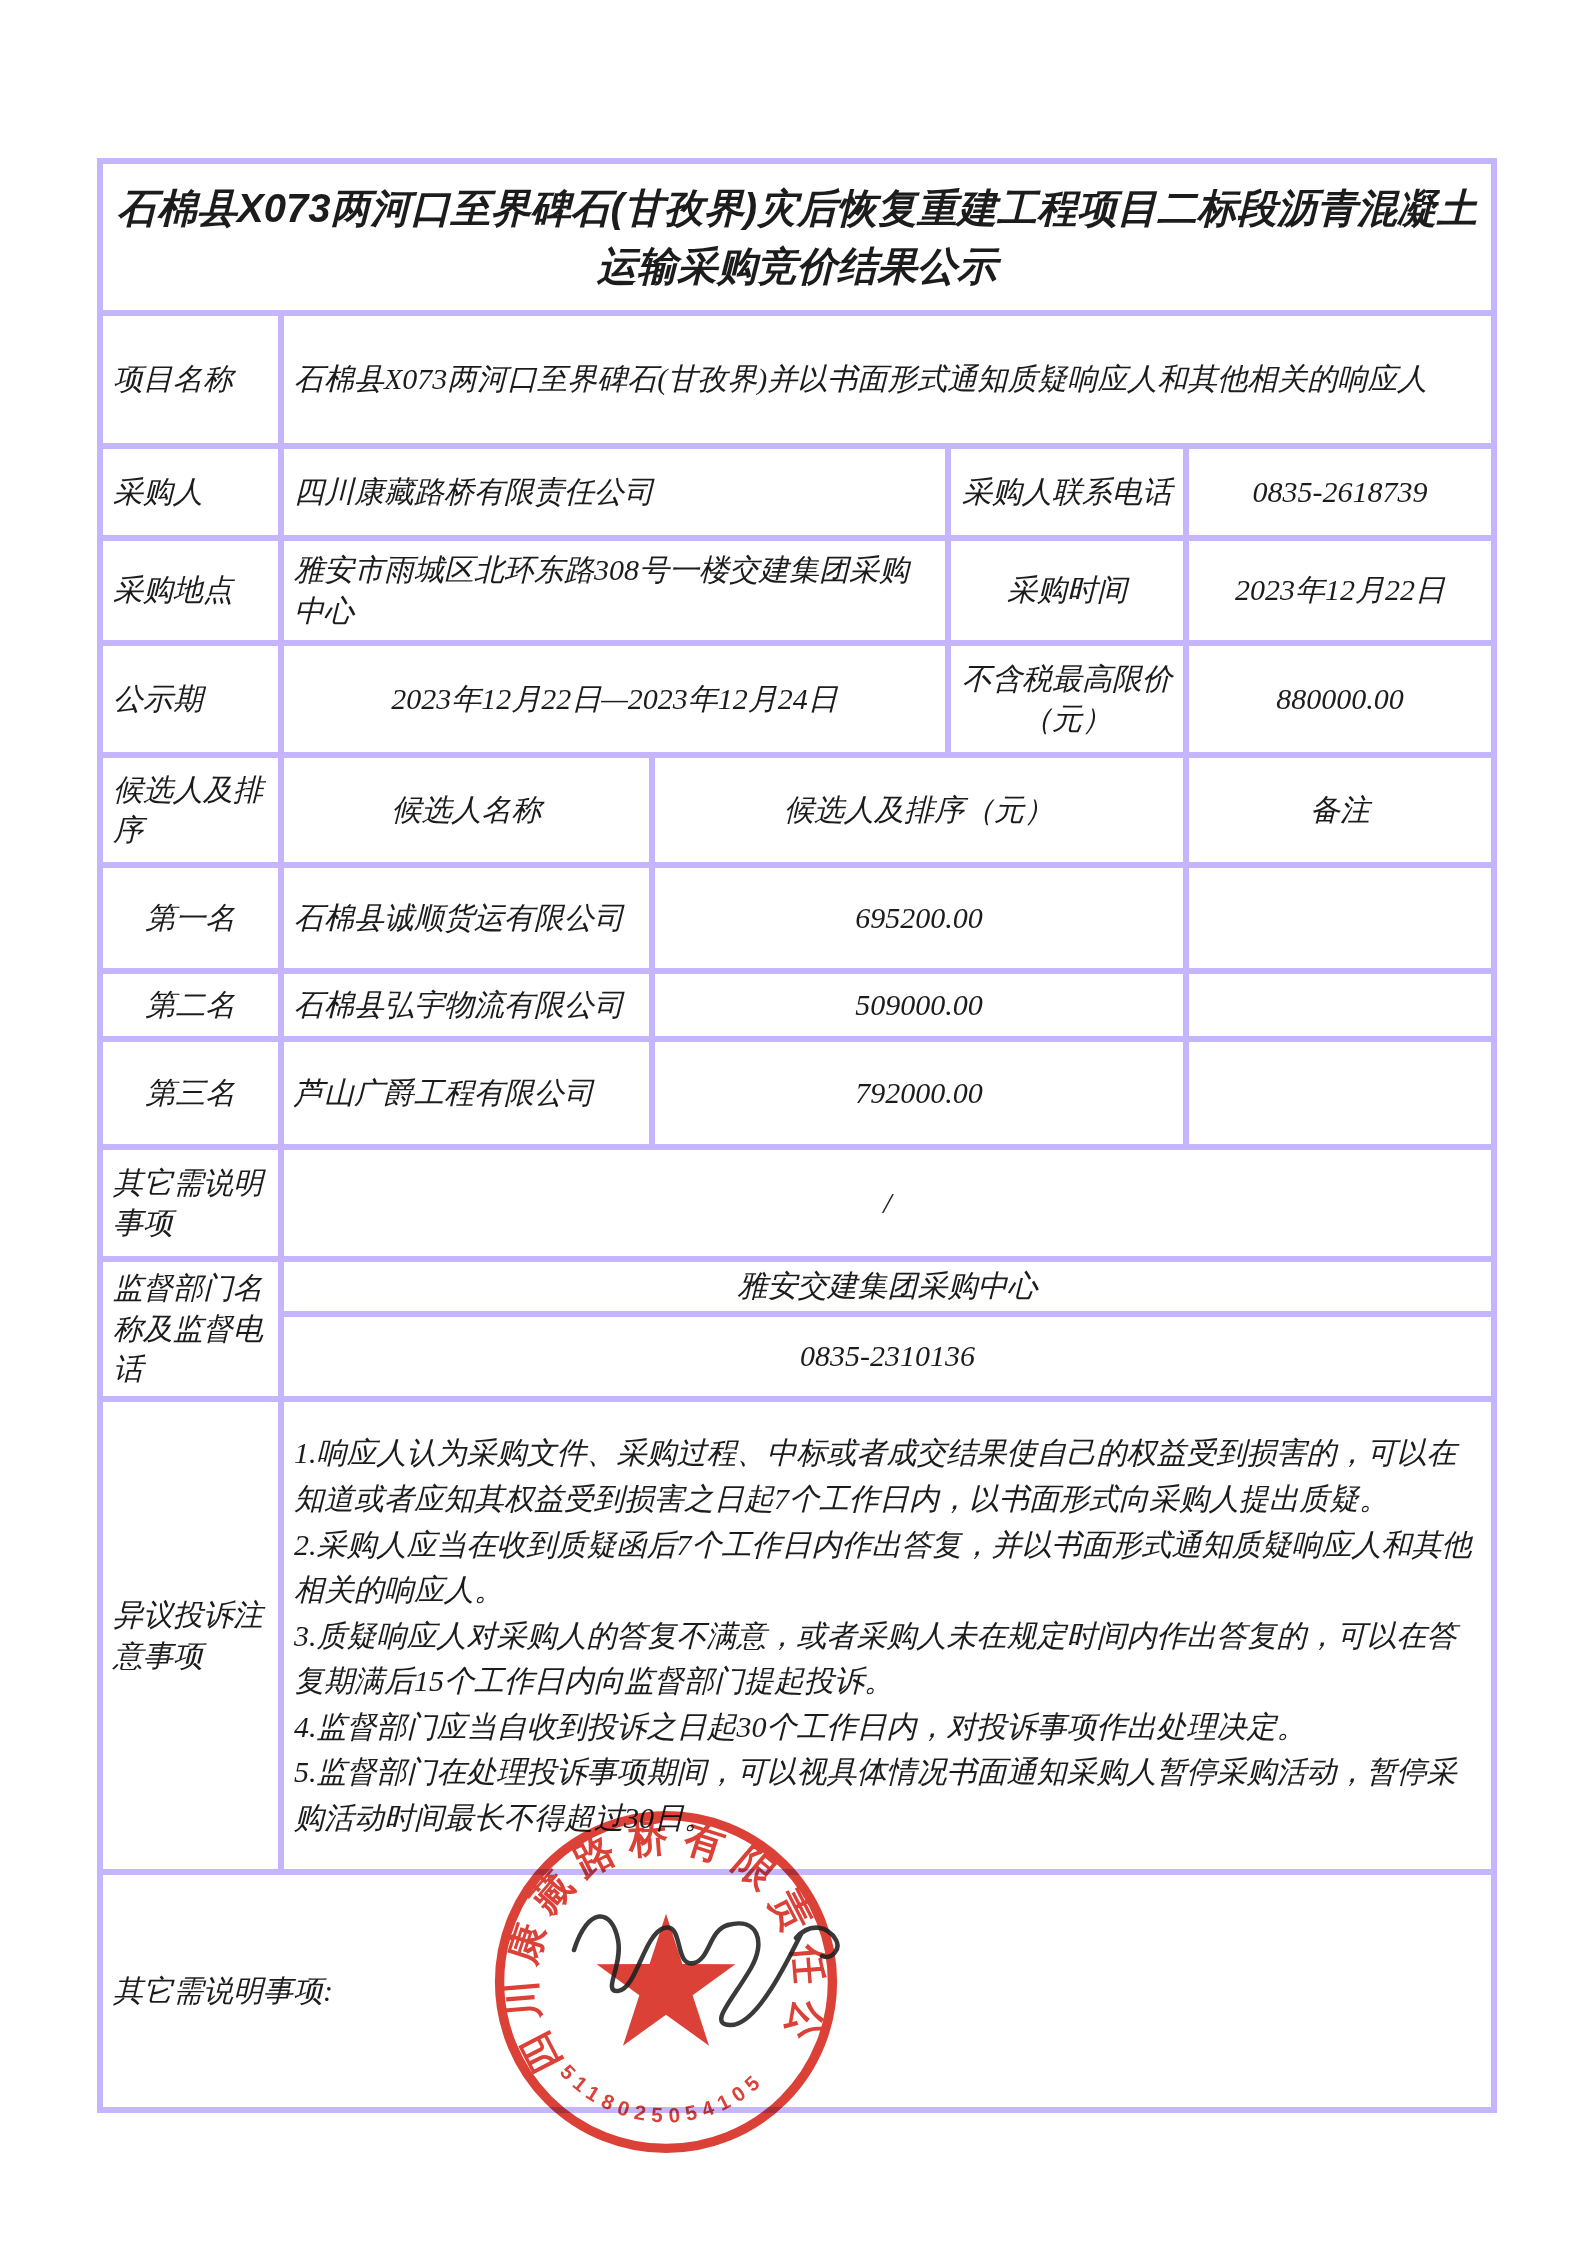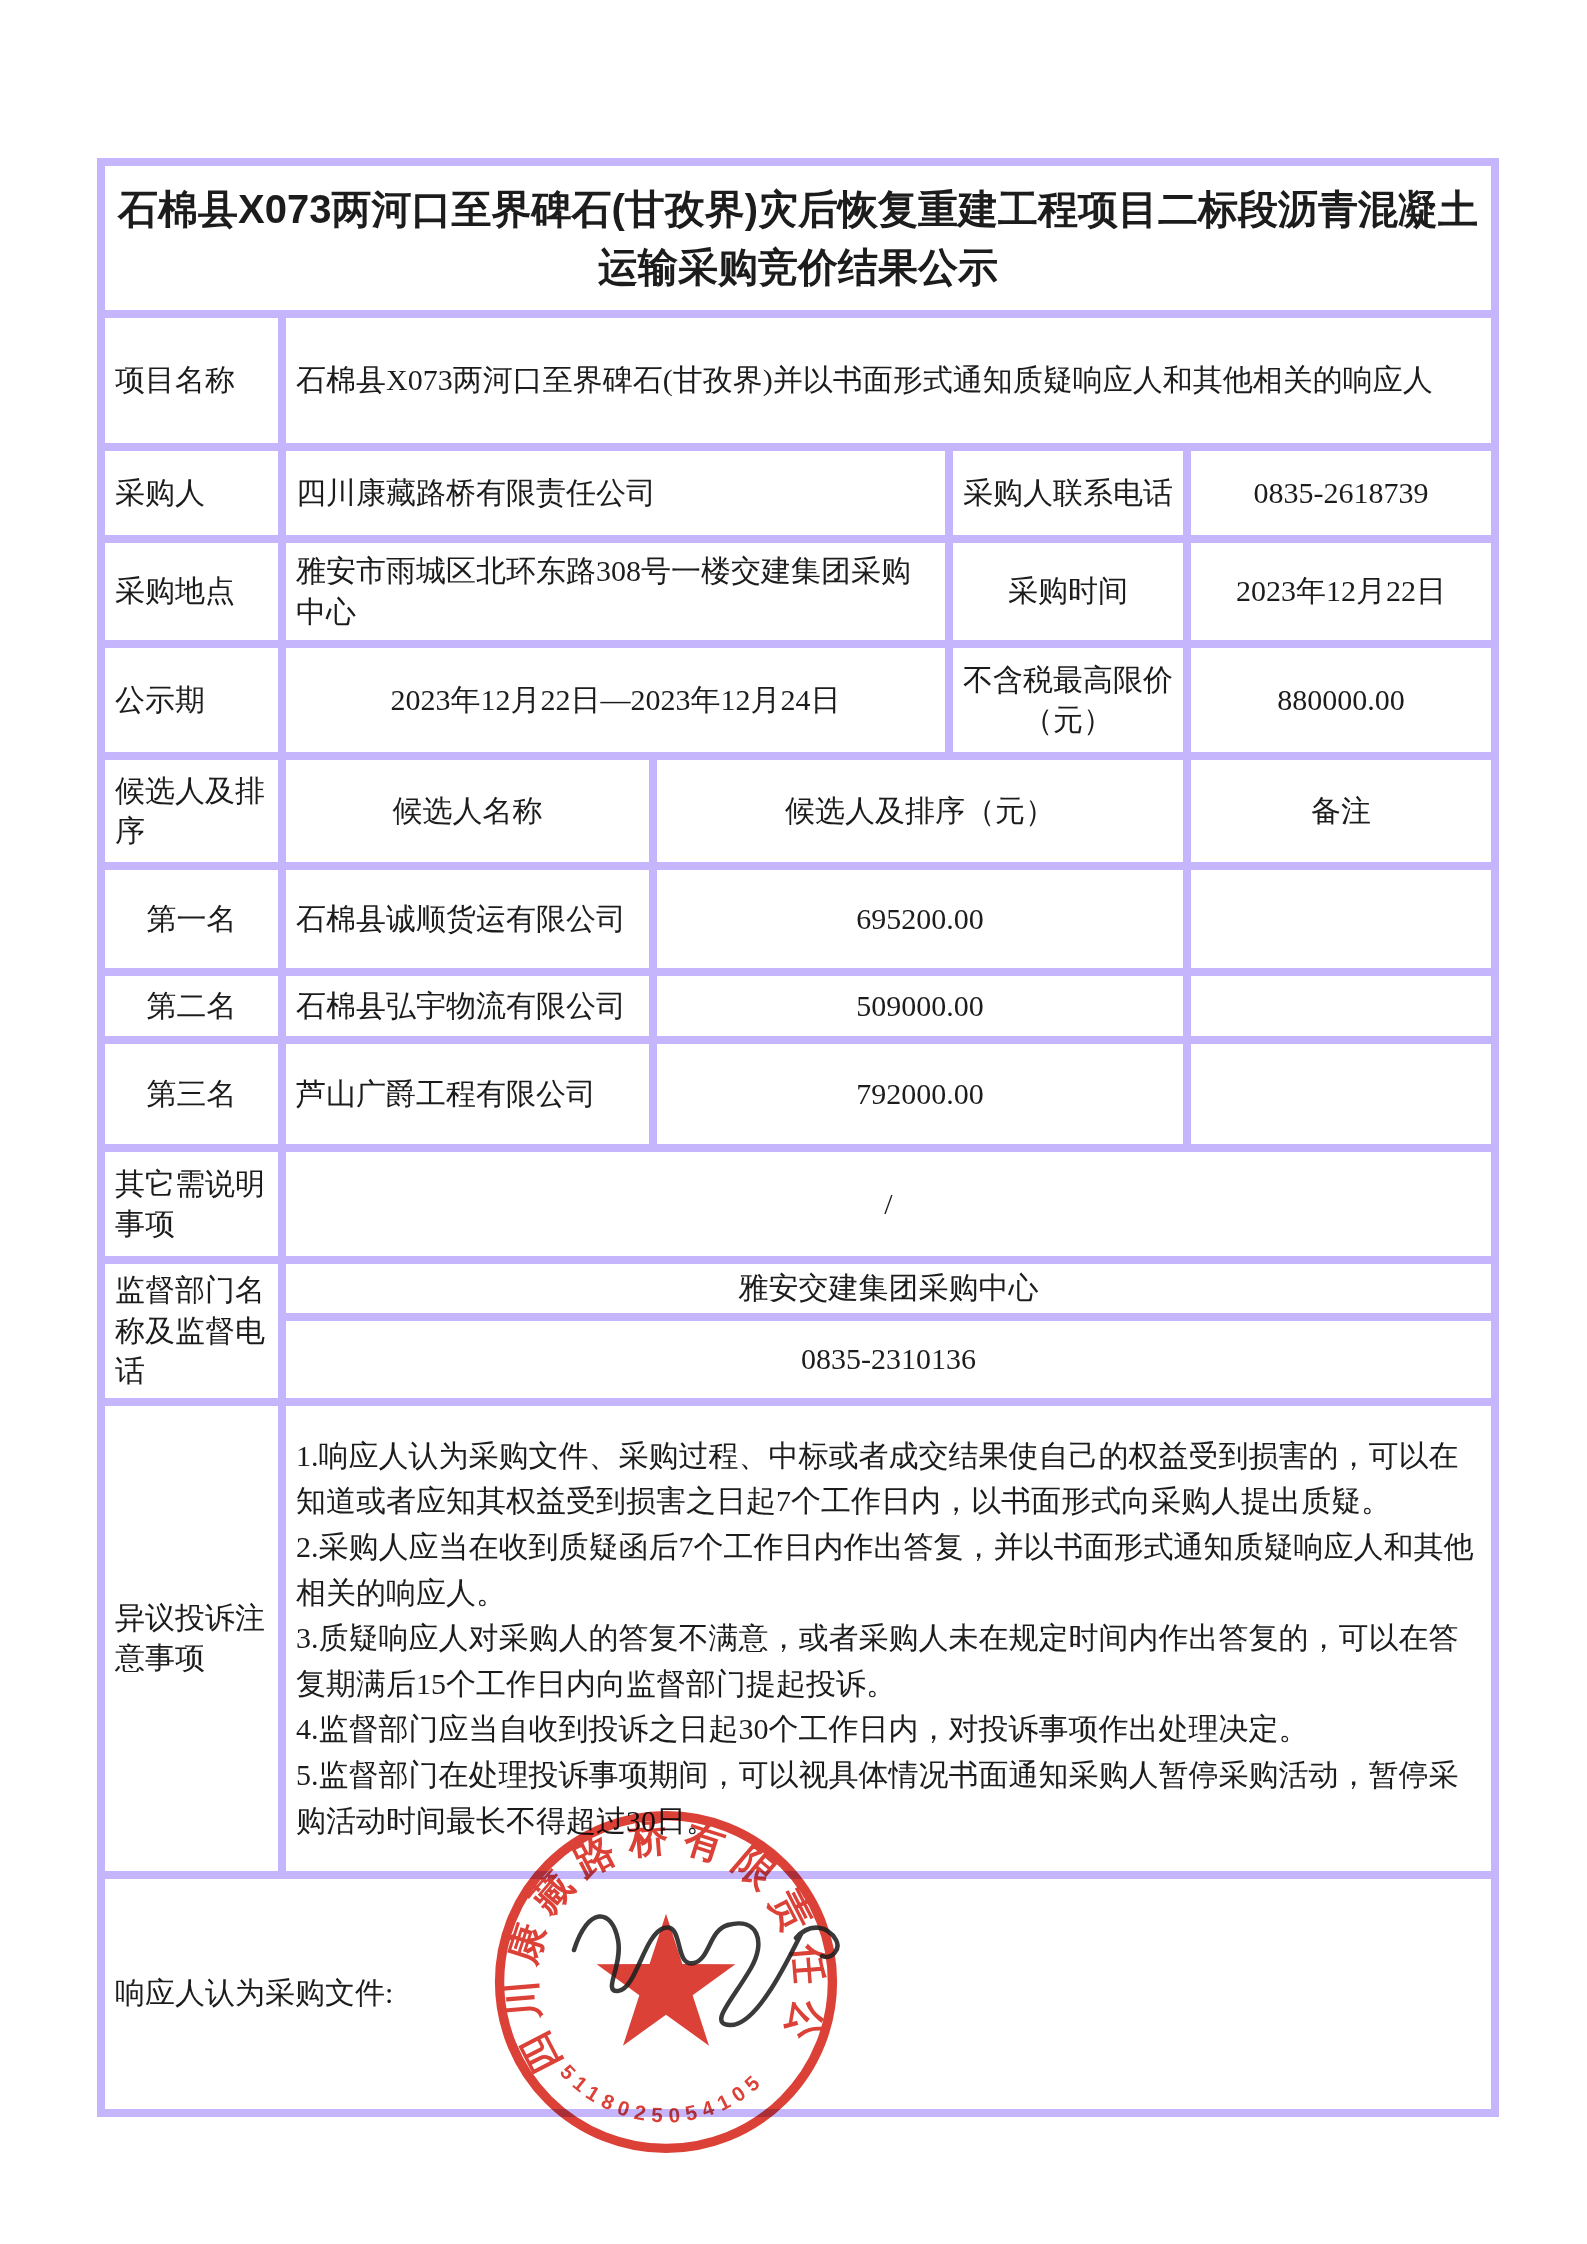--- a/index.html
+++ b/index.html
@@ -8,24 +8,24 @@
     font-family:"Liberation Serif","DejaVu Serif",serif;color:#1c1c1c;
     overflow:hidden;
   }
   .sheet{position:absolute;inset:0;background:#ffffff;}
   table.doc{
     position:absolute;left:97px;top:158px;width:1394px;
     border-collapse:collapse;table-layout:fixed;
     border:3px solid #1a1a1a;
   }
   table.doc td{
-    border:8px solid #c4b5fd;
+    border:6px solid #c4b5fd;
     font-size:30px;line-height:1.35;
     padding:4px 10px;vertical-align:middle;
-    word-break:break-all;overflow:hidden;
+    word-break:break-all;overflow:hidden;font-style:italic;
   }
   
   col.c1{width:181px;} col.c2{width:371px;} col.c3{width:296px;}
   col.c4{width:238px;} col.c5{width:308px;}
 
   tr.r-title{height:152px;}
   tr.r-title td{
     font-family:"Liberation Sans","DejaVu Sans",sans-serif;
     font-weight:bold;font-size:40px;line-height:1.45;
     text-align:center;border-bottom:3px solid #1a1a1a;
@@ -154,21 +154,21 @@
       <td colspan="4" class="objection-text">
         <div class="oline">1.响应人认为采购文件、采购过程、中标或者成交结果使自己的权益受到损害的，可以在知道或者应知其权益受到损害之日起7个工作日内，以书面形式向采购人提出质疑。</div>
         <div class="oline">2.采购人应当在收到质疑函后7个工作日内作出答复，并以书面形式通知质疑响应人和其他相关的响应人。</div>
         <div class="oline">3.质疑响应人对采购人的答复不满意，或者采购人未在规定时间内作出答复的，可以在答复期满后15个工作日内向监督部门提起投诉。</div>
         <div class="oline">4.监督部门应当自收到投诉之日起30个工作日内，对投诉事项作出处理决定。</div>
         <div class="oline">5.监督部门在处理投诉事项期间，可以视具体情况书面通知采购人暂停采购活动，暂停采购活动时间最长不得超过30日。</div>
       </td>
     </tr>
 
     <tr class="r-sign">
-      <td colspan="5" class="sign-cell">响应人认为采购文件:</td>
+      <td colspan="5" class="sign-cell">其它需说明事项:</td>
     </tr>
   </tbody>
     </table>
 
   <svg class="stamp" viewBox="0 0 400 400">
     <circle cx="200" cy="200" r="178" fill="none" stroke="#d93026" stroke-width="10"></circle>
     <polygon fill="#d93026" points="200,127 217.6,180.7 274.2,180.9 228.5,214.3 246,268.1 200,235 154,268.1 171.5,214.3 125.8,180.9 182.4,180.7"></polygon>
     <defs>
       <path id="arcTop" d="M 93 290 A 140 140 0 1 1 307 290" fill="none"></path>
       <path id="arcBottom" d="M 77 286 A 150 150 0 0 0 323 286" fill="none"></path>

